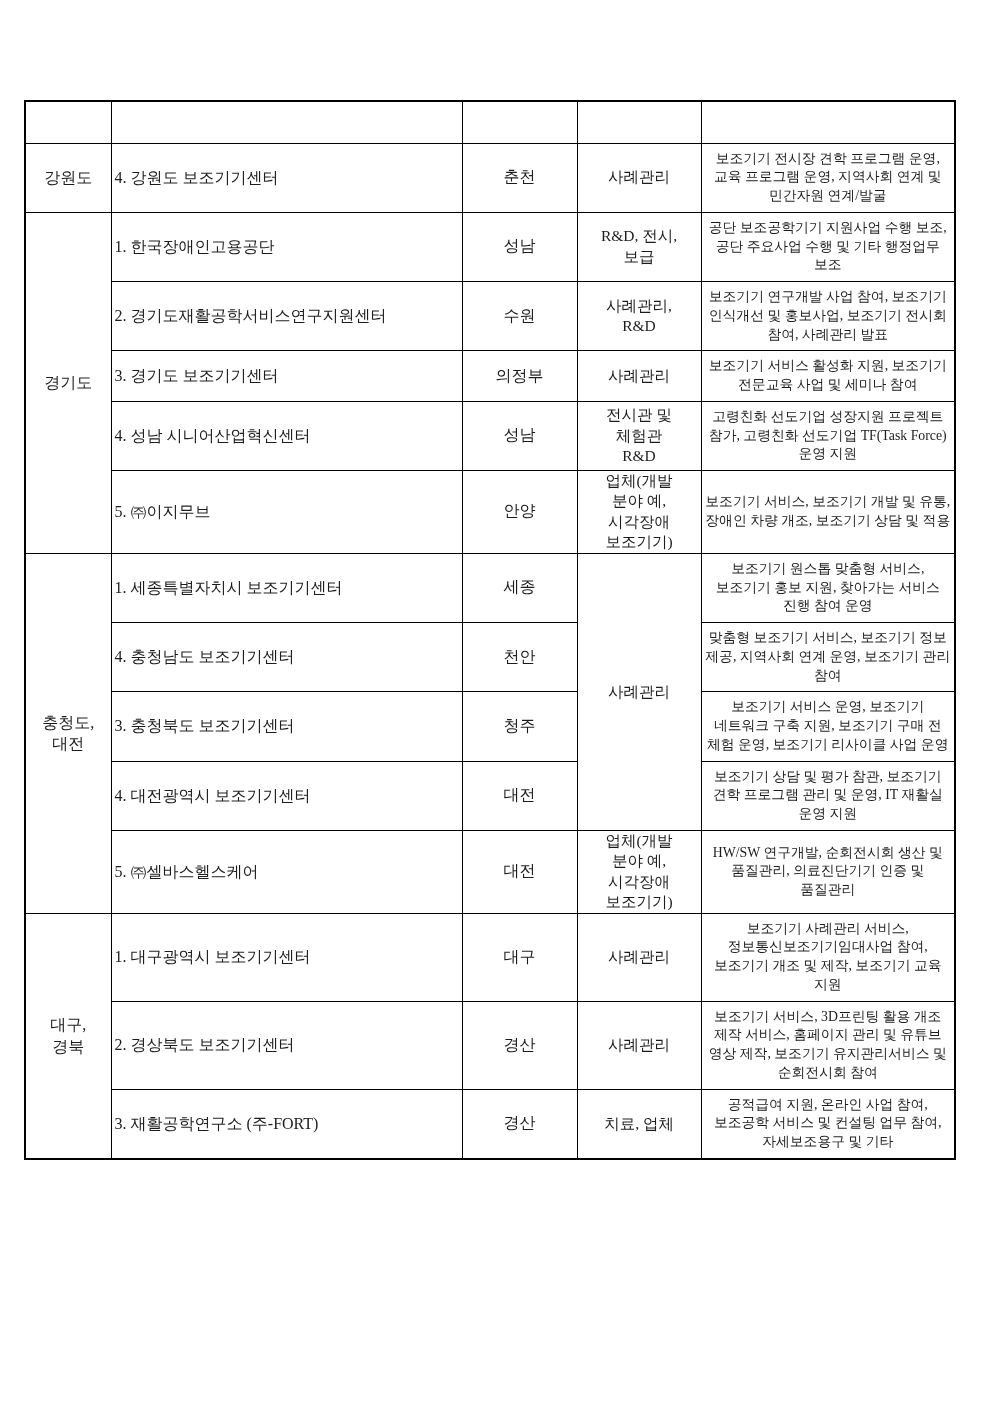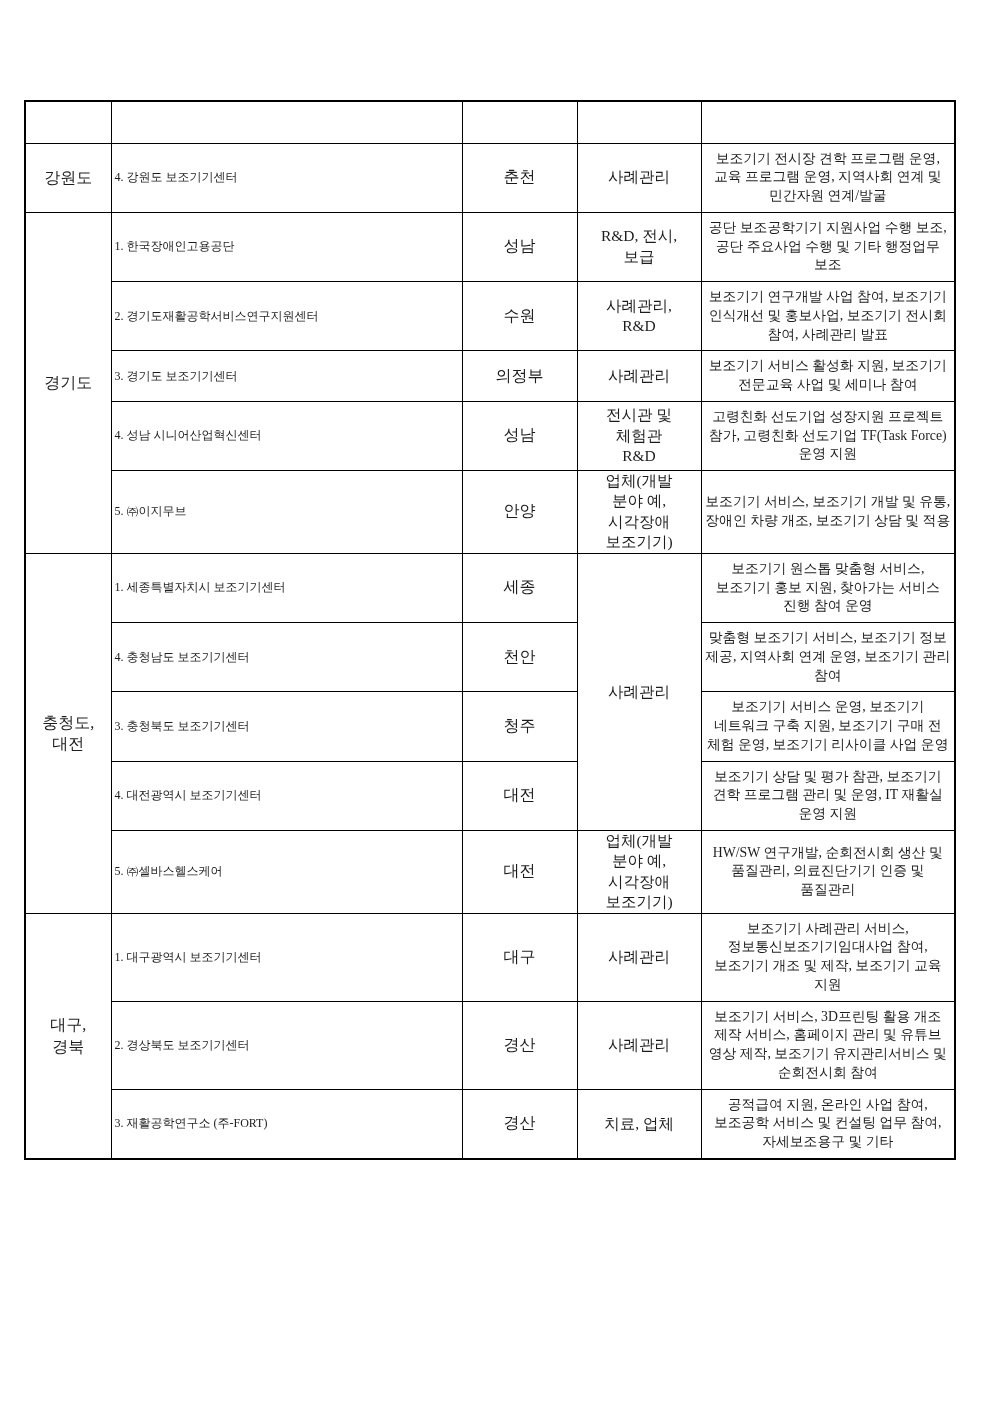--- a/index.html
+++ b/index.html
@@ -37,21 +37,21 @@
   }
   td.cell-region{
     text-align:center;
     font-size:16px;
     line-height:1.35;
     white-space:pre-line;
     padding:2px;
   }
   td.cell-name{
     text-align:left;
-    font-size:12px;
+    font-size:16px;
     padding:10px 2px 10px 3px;
     line-height:1.25;
     word-break:keep-all;
   }
   td.cell-city{
     text-align:center;
     font-size:16px;
     padding:4px 2px;
   }
   td.cell-category{

